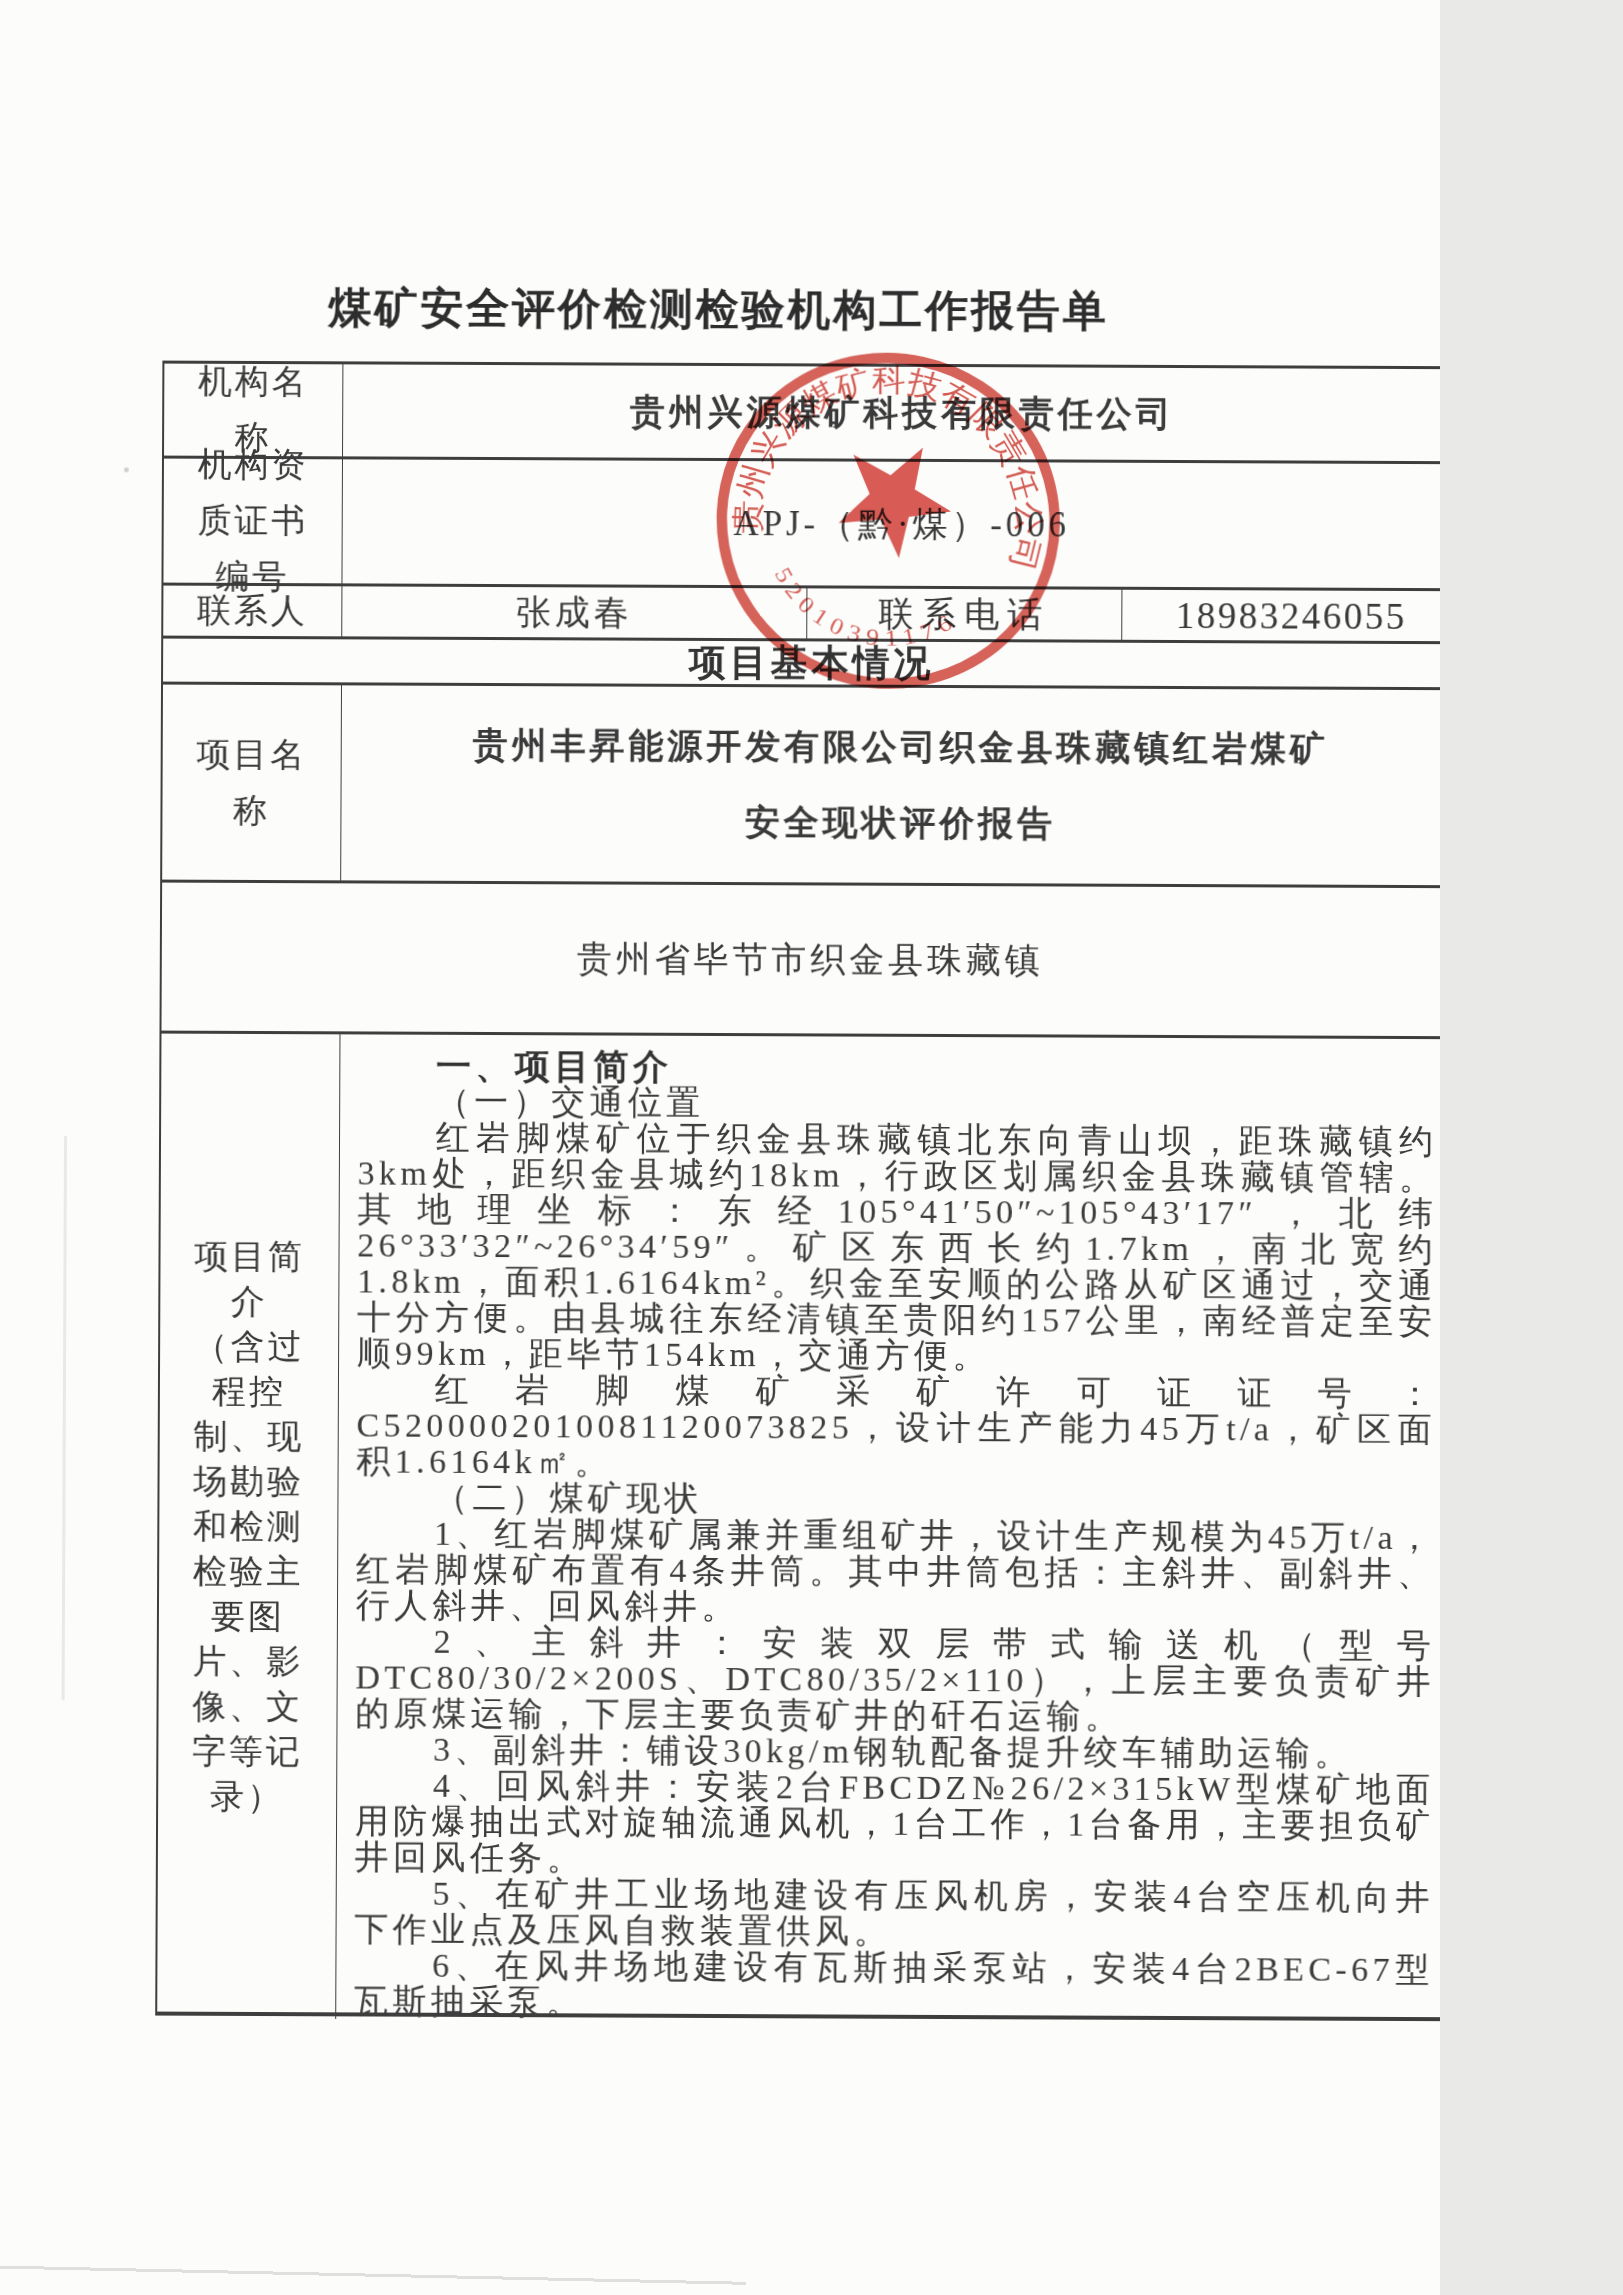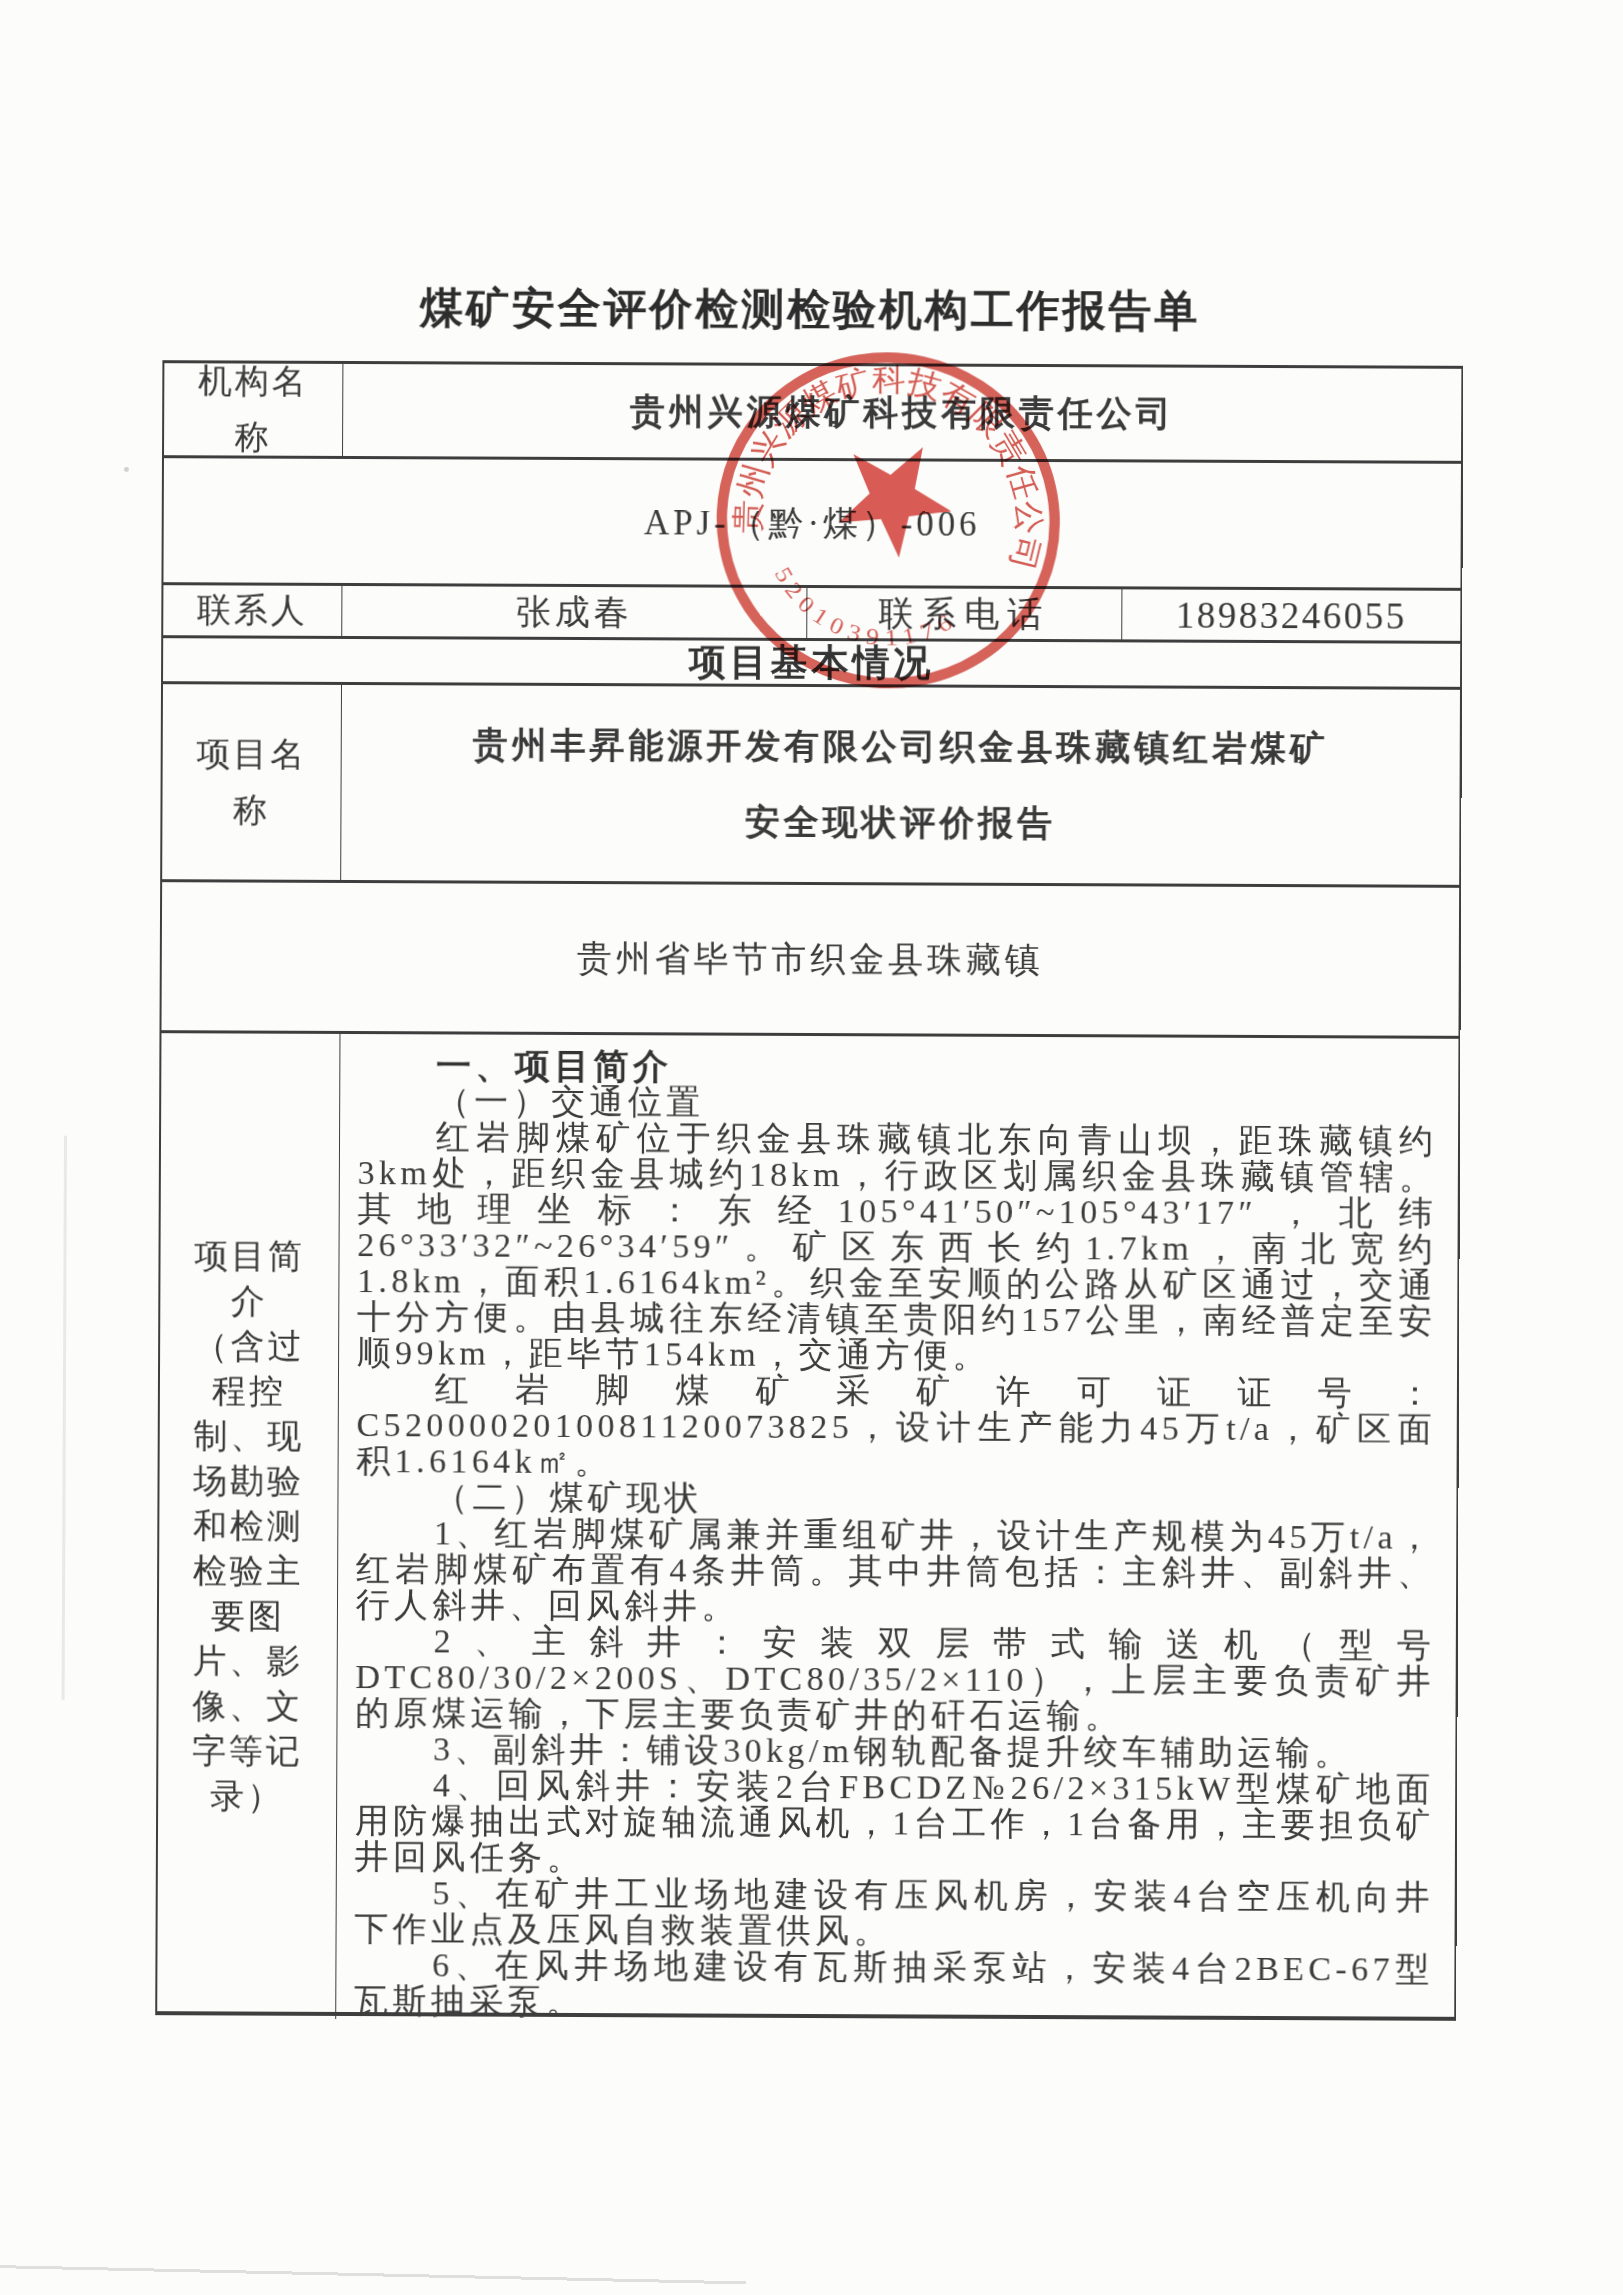--- a/index.html
+++ b/index.html
@@ -1,17 +1,17 @@
 <!DOCTYPE html>
 <html style="font-size:7.9px"><head>
 <meta charset="utf-8">
 <style>
   html,body{margin:0;padding:0;background:#e9e9e7;}
   .page{
-    position:relative;width:1623px;height:2295px;background:#fcfcfb;overflow:hidden;
+    position:relative;width:1440px;height:2295px;background:#fcfcfb;overflow:hidden;
     font-family:"Liberation Serif","DejaVu Serif",serif;color:#3a3a3a;
   }
   .doc{position:absolute;left:0;top:0;width:100%;height:100%;transform:rotate(0.25deg);transform-origin:50% 0;}
   .title{
     position:absolute;left:0;top:281px;width:100%;text-align:center;
     font-family:"Liberation Sans","DejaVu Sans",sans-serif;font-weight:900;
     font-size:43px;letter-spacing:2.9px;color:#2d2d2d;
   }
   .table{
     position:absolute;left:164px;top:363px;width:1301px;height:1655px;box-sizing:border-box;
@@ -60,20 +60,23 @@
 
     <div class="table">
 
       <div class="row r1">
         <div class="cell label">机构名
 称</div>
         <div class="cell value value--semibold">贵州兴源煤矿科技有限责任公司</div>
       </div>
 
       <div class="row r2">
+        <div class="cell label">机构资
+质证书
+编号</div>
         <div class="cell value">APJ-（黔·煤）-006</div>
       </div>
 
       <div class="row r3">
         <div class="cell label">联系人</div>
         <div class="cell c-contact-value">张成春</div>
         <div class="cell c-phone-label">联系电话</div>
         <div class="cell c-phone-value">18983246055</div>
       </div>
 

